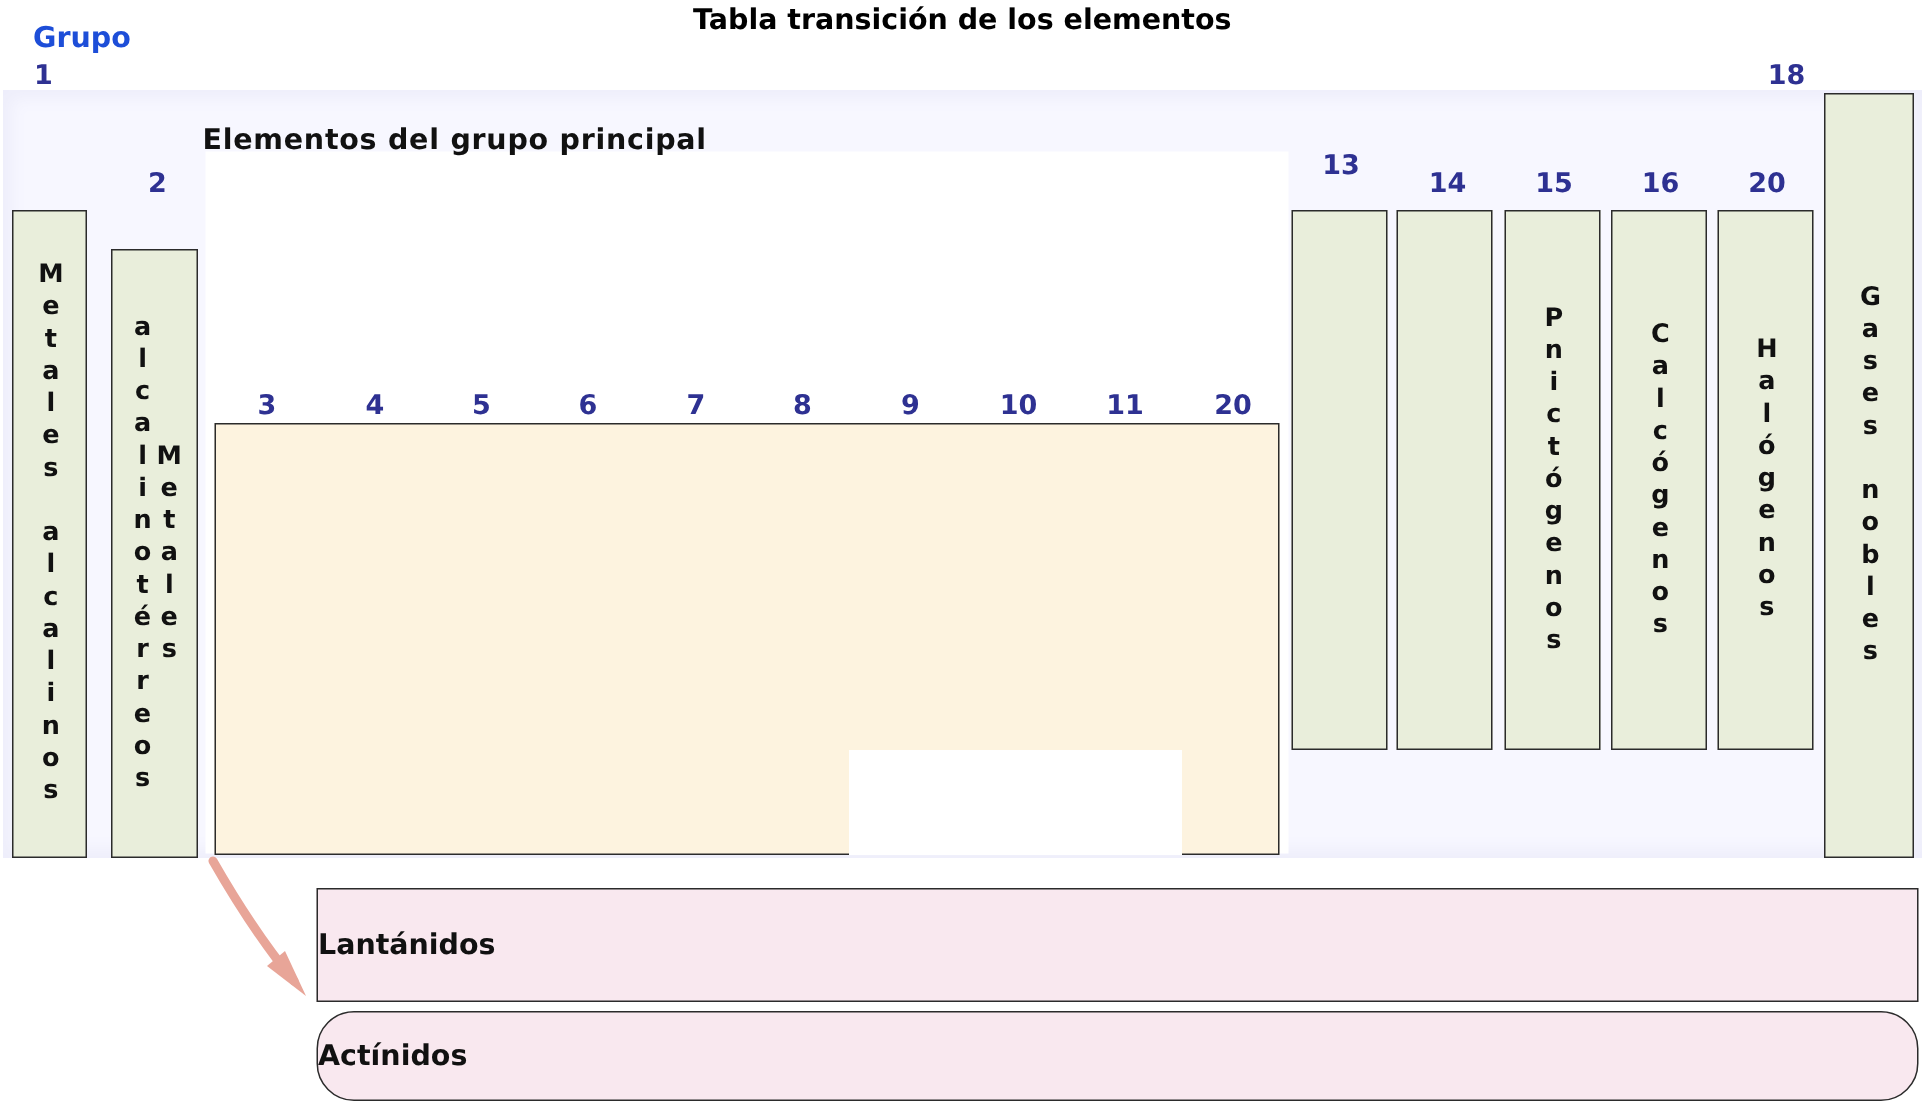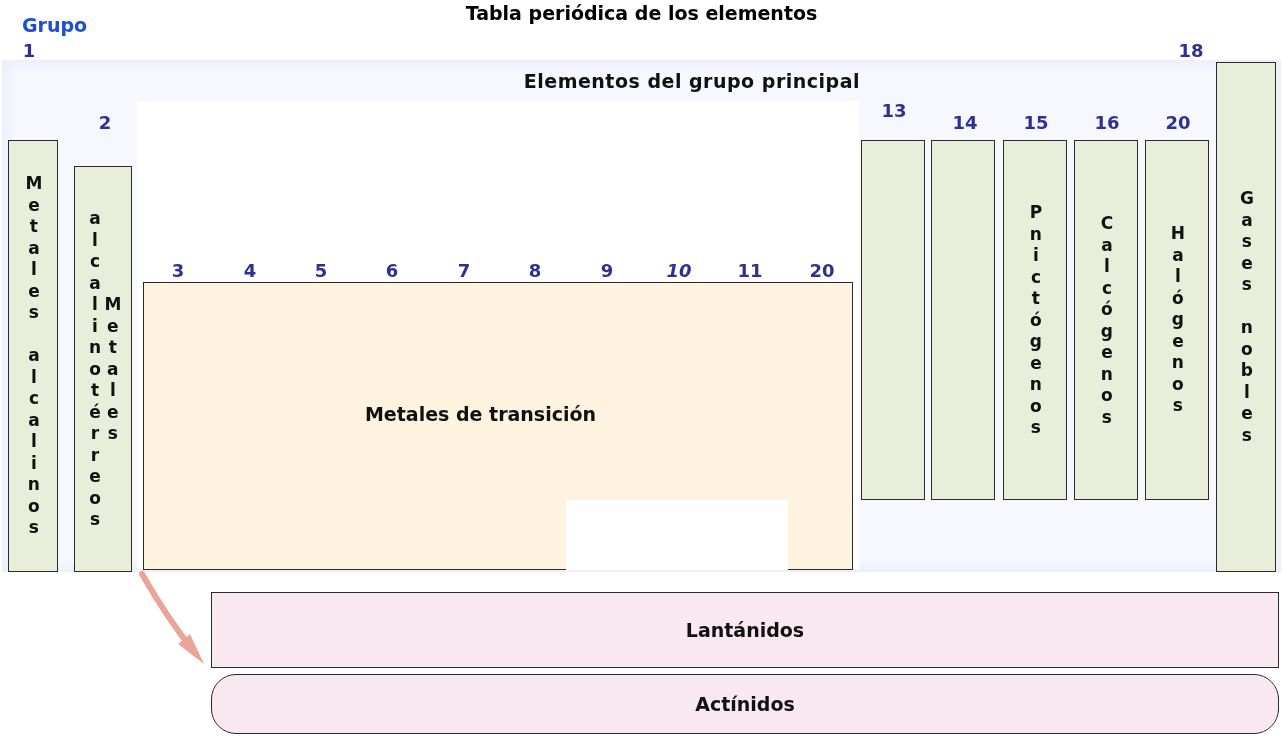--- a/index.html
+++ b/index.html
@@ -49,23 +49,23 @@
 
   
   .mg-block {
     left: 2px; top: 60px;
     width: 1279px;
     height: 512px;
     background: #f7f7ff;
     box-shadow: 0 0 10px 6px #eeeefb inset;
   }
   .mg-title {
-    left: 135px; top: 70px;
+    left: 135px; top: 82px;
     width: 725px;
-    text-align: right;
+    text-align: left;
     font-size: 19px;
     font-weight: bold;
     color: #111111;
     letter-spacing: .5px;
   }
 
   
   .mg-hole {
     left: 137px; top: 101px;
     width: 722px;
@@ -118,37 +118,37 @@
     line-height: 1.55;
   }
 
   
   .f-bar {
     background: #f9e8ef;
     border: 1px solid #2b2b2b;
     box-sizing: border-box;
     display: flex;
     align-items: center;
-    justify-content: center;
+    justify-content: flex-start;
     font-size: 19px;
     font-weight: bold;
     color: #111111;
   }
 
   .arrow-svg { left: 100px; top: 560px; }
 </style>
 </head>
 <body>
 
 <div id="stage">
 
   <div class="abs mg-block"></div>
   <div class="abs mg-hole"></div>
 
-  <div class="abs main-title">Tabla periódica de los elementos</div>
+  <div class="abs main-title">Tabla transición de los elementos</div>
 
   <div class="abs group-label">Grupo</div>
 
   <div class="abs mg-title">Elementos del grupo principal</div>
 
   <div class="abs group-num" style="left:8px; top:40px; width:42px;">1</div>
   <div class="abs group-num" style="left:84px; top:112px; width:42px;">2</div>
 
   <div class="abs group-num" style="left:873px; top:100px; width:42px;">13</div>
   <div class="abs group-num" style="left:944px; top:112px; width:42px;">14</div>
@@ -157,21 +157,21 @@
   <div class="abs group-num" style="left:1157px; top:112px; width:42px;">20</div>
   <div class="abs group-num" style="left:1170px; top:40px; width:42px;">18</div>
 
   <div class="abs group-num" style="left:157px; top:260px; width:42px;">3</div>
   <div class="abs group-num" style="left:229px; top:260px; width:42px;">4</div>
   <div class="abs group-num" style="left:300px; top:260px; width:42px;">5</div>
   <div class="abs group-num" style="left:371px; top:260px; width:42px;">6</div>
   <div class="abs group-num" style="left:443px; top:260px; width:42px;">7</div>
   <div class="abs group-num" style="left:514px; top:260px; width:42px;">8</div>
   <div class="abs group-num" style="left:586px; top:260px; width:42px;">9</div>
-  <div class="abs group-num" style="left:657px; top:260px; width:44px;font-style:italic;">10</div>
+  <div class="abs group-num" style="left:657px; top:260px; width:44px;">10</div>
   <div class="abs group-num" style="left:728px; top:260px; width:44px;">11</div>
   <div class="abs group-num" style="left:800px; top:260px; width:44px;">20</div>
 
   <div class="abs cat-col" style="left:8px; top:140px; width:50px; height:432px;">
     <span class="vtext">Metales alcalinos</span>
   </div>
 
   <div class="abs cat-col" style="left:74px; top:166px; width:58px; height:406px;">
     <span class="vtext">Metales alcalinotérreos</span>
   </div>
@@ -187,21 +187,20 @@
   </div>
   <div class="abs cat-col" style="left:1145px; top:140px; width:64px; height:360px;">
     <span class="vtext">Halógenos</span>
   </div>
   <div class="abs cat-col" style="left:1216px; top:62px; width:60px; height:510px;">
     <span class="vtext">Gases nobles</span>
   </div>
 
   <div class="abs tm-box"></div>
   <div class="abs mg-hole2"></div>
-  <div class="abs tm-label">Metales de transición</div>
 
   <svg class="abs arrow-svg" width="140" height="140" viewBox="0 0 140 140">
     <path d="M 42 14 C 58 42, 78 72, 96 94" stroke="#e8a598" stroke-width="6" fill="none" stroke-linecap="round"></path>
     <path d="M 78 84 L 104 104 L 90 74 Z" fill="#e8a598"></path>
   </svg>
 
   <div class="abs f-bar" style="left:211px; top:592px; width:1068px; height:76px;">
     <span>Lantánidos</span>
   </div>
   <div class="abs f-bar" style="left:211px; top:674px; width:1068px; height:60px;border-radius:25px;">

